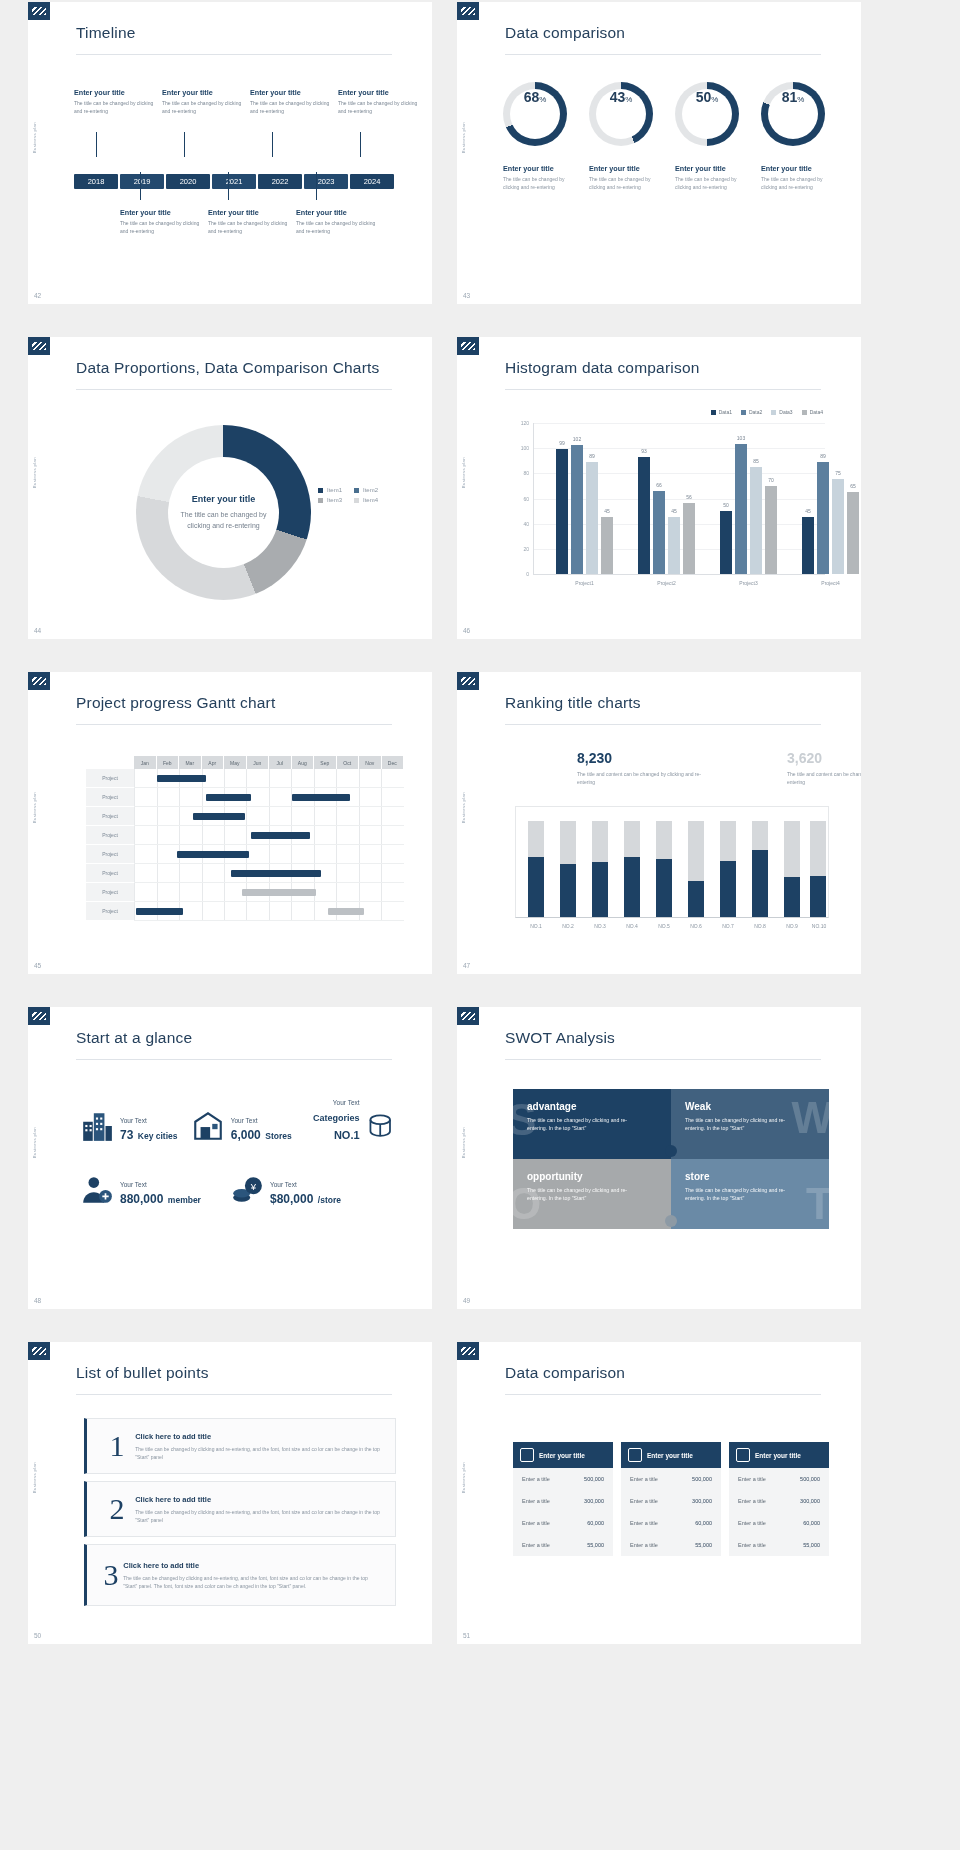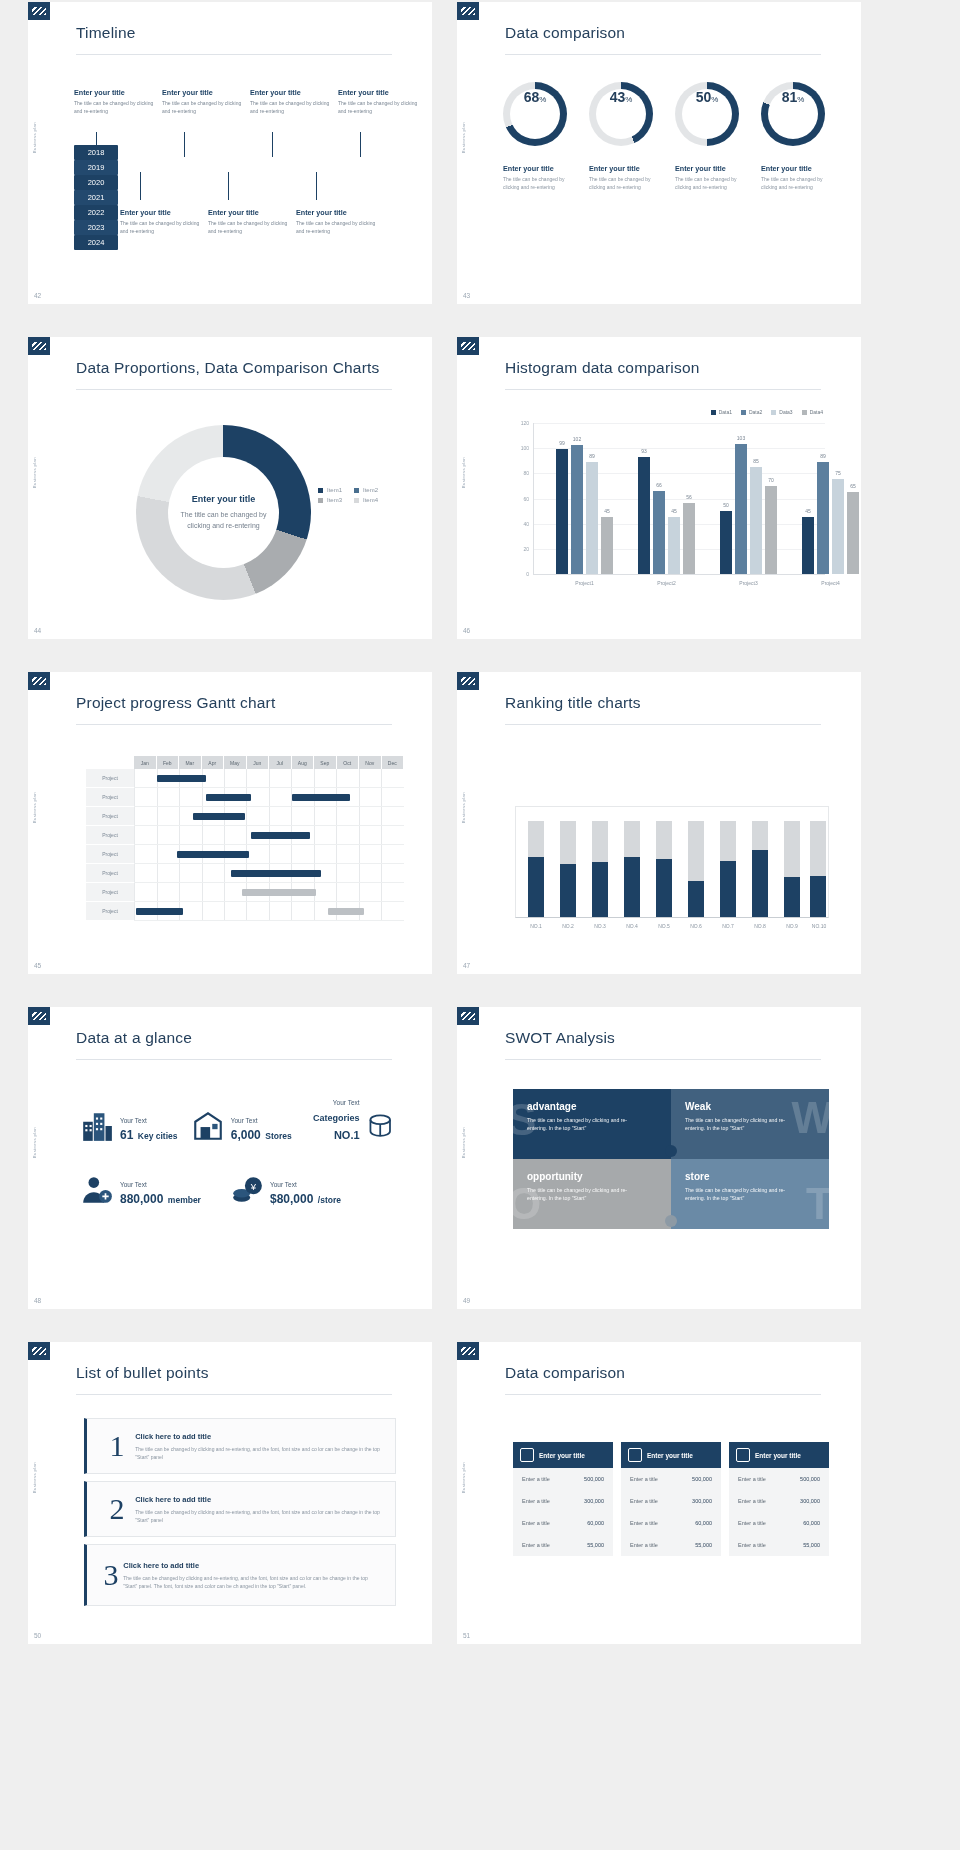--- a/index.html
+++ b/index.html
@@ -47,21 +47,21 @@
   .pagenum {
     position: absolute; left: 6px; bottom: 5px;
     font-size: 6.5px; color: #9aa6b2;
   }
   .title {
     position: absolute; left: 48px; top: 22px;
     font-size: 15.5px; font-weight: 400; color: #25405c;
     letter-spacing: .2px;
   }
   .tsep { position:absolute; left:48px; top:52px; width:316px; height:1px; background:#dfe3e8; }
-  .tl-bar { position:absolute; left:46px; top:143px; display:flex;flex-direction:column; }
+  .tl-bar { position:absolute; left:46px; top:172px; display:flex; }
   .tl-year {
     width:44px; height:15px; background:#1d4164; color:#fff;
     font-size:7.5px; display:flex; align-items:center; justify-content:center;
     margin-right:2px; border-radius:1px;
   }
   .tl-year:nth-child(even) { background:#23496e; }
   .tl-block { position:absolute; width:82px; }
   .tl-block h4 { margin:0 0 3px 0; font-size:7.2px; color:#1d4164; font-weight:bold; }
   .tl-block p { margin:0; font-size:5px; line-height:1.5; color:#7b8794; }
   .tl-tick { position:absolute; width:1px; background:#1d4164; }
@@ -516,20 +516,30 @@
     </div>
   </div>
 
   <div class="slide">
     <div class="corner"></div>
     <div class="sidelabel">Business plan</div>
     <div class="pagenum">47</div>
     <div class="title">Ranking title charts</div>
     <div class="tsep"></div>
 
+    <div class="rank-nums">
+      <div class="rank-num">
+        <h3 style="color:#1d4164">8,230</h3>
+        <p>The title and content can be changed by clicking and re-entering</p>
+      </div>
+      <div class="rank-num">
+        <h3 style="color:#c9ced3">3,620</h3>
+        <p>The title and content can be changed by clicking and re-entering</p>
+      </div>
+    </div>
 
     <div class="rank-chart">
       <div class="rank-col" style="left:12px;height:96px;">
           <span style="height:62%"></span>
         </div>
       <div class="rank-col" style="left:44px;height:96px;">
           <span style="height:55%"></span>
         </div>
       <div class="rank-col" style="left:76px;height:96px;">
           <span style="height:57%"></span>
@@ -566,21 +576,21 @@
       <div class="rank-lab" style="left:231px;">NO.8</div>
       <div class="rank-lab" style="left:263px;">NO.9</div>
       <div class="rank-lab" style="left:290px;">NO.10</div>
     </div>
   </div>
 
   <div class="slide">
     <div class="corner"></div>
     <div class="sidelabel">Business plan</div>
     <div class="pagenum">48</div>
-    <div class="title">Data at a glance</div>
+    <div class="title">Start at a glance</div>
     <div class="tsep"></div>
 
     <div class="glance">
       <div class="grow">
         <div class="gitem" style="width:130px">
           <svg class="gicon" viewBox="0 0 32 32">
             <rect x="3" y="12" width="9" height="18" fill="#1d4164"></rect>
             <rect x="13" y="4" width="10" height="26" fill="#2b557c"></rect>
             <rect x="24" y="16" width="6" height="14" fill="#1d4164"></rect>
             <g fill="#fff">
@@ -591,21 +601,21 @@
                 <rect x="15" y="8" width="2" height="2"></rect>
                 <rect x="19" y="8" width="2" height="2"></rect>
                 <rect x="15" y="13" width="2" height="2"></rect>
                 <rect x="19" y="13" width="2" height="2"></rect>
                 <rect x="15" y="18" width="2" height="2"></rect>
                 <rect x="19" y="18" width="2" height="2"></rect>
               </g>
           </svg>
           <div class="gtxt">
             <small>Your Text</small>
-            <strong>61</strong>
+            <strong>73</strong>
             <em>Key cities</em>
           </div>
         </div>
         <div class="gitem" style="width:120px">
           <svg class="gicon" viewBox="0 0 32 32">
             <path d="M4 12 L16 4 L28 12 L28 28 L4 28 Z" fill="none" stroke="#1d4164" stroke-width="2"></path>
             <rect x="9" y="17" width="9" height="11" fill="#1d4164"></rect>
             <rect x="20" y="14" width="5" height="5" fill="#2b557c"></rect>
           </svg>
           <div class="gtxt">

